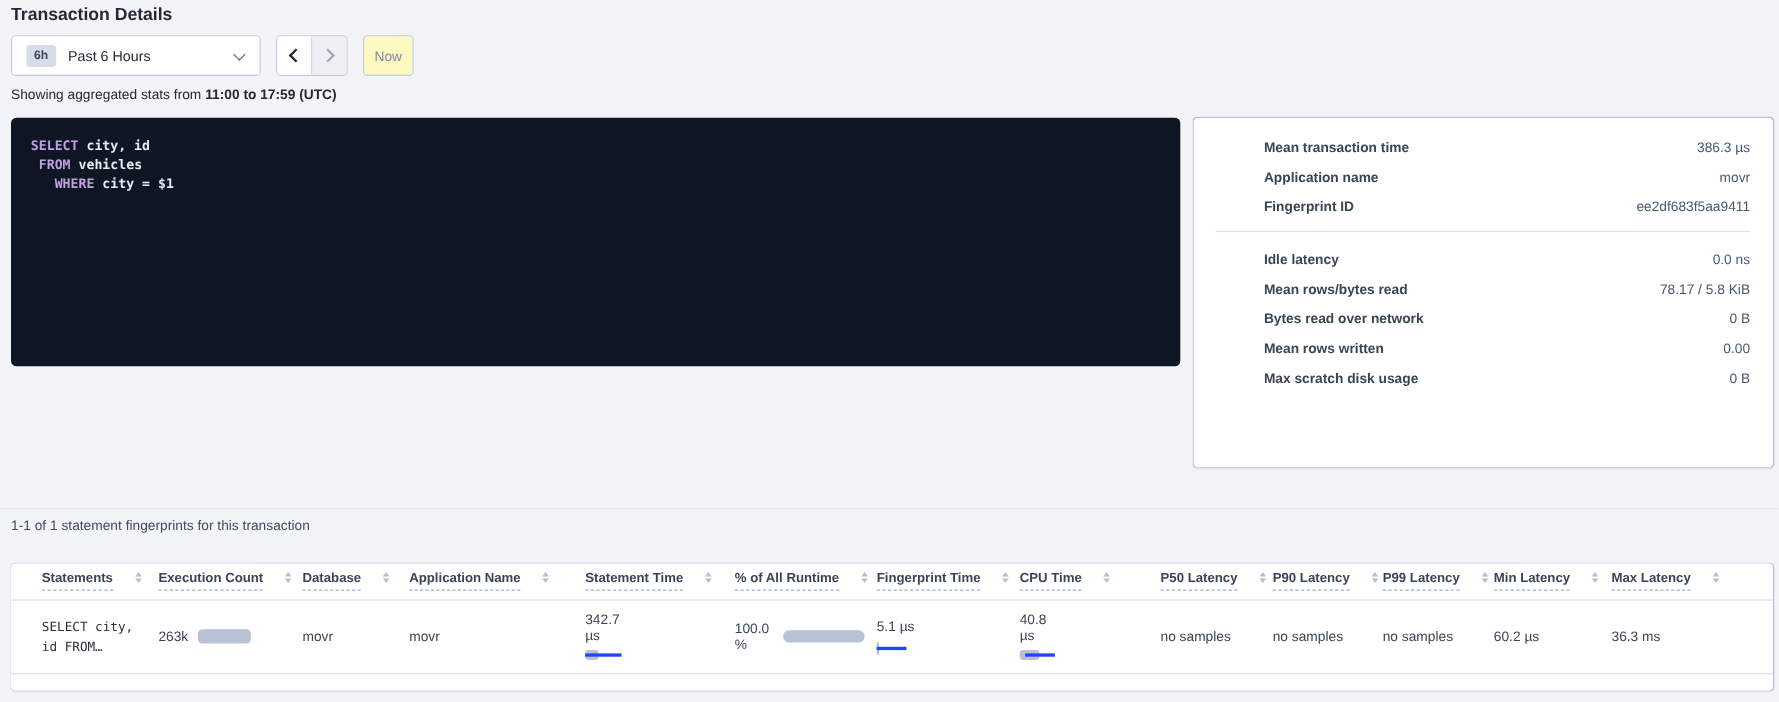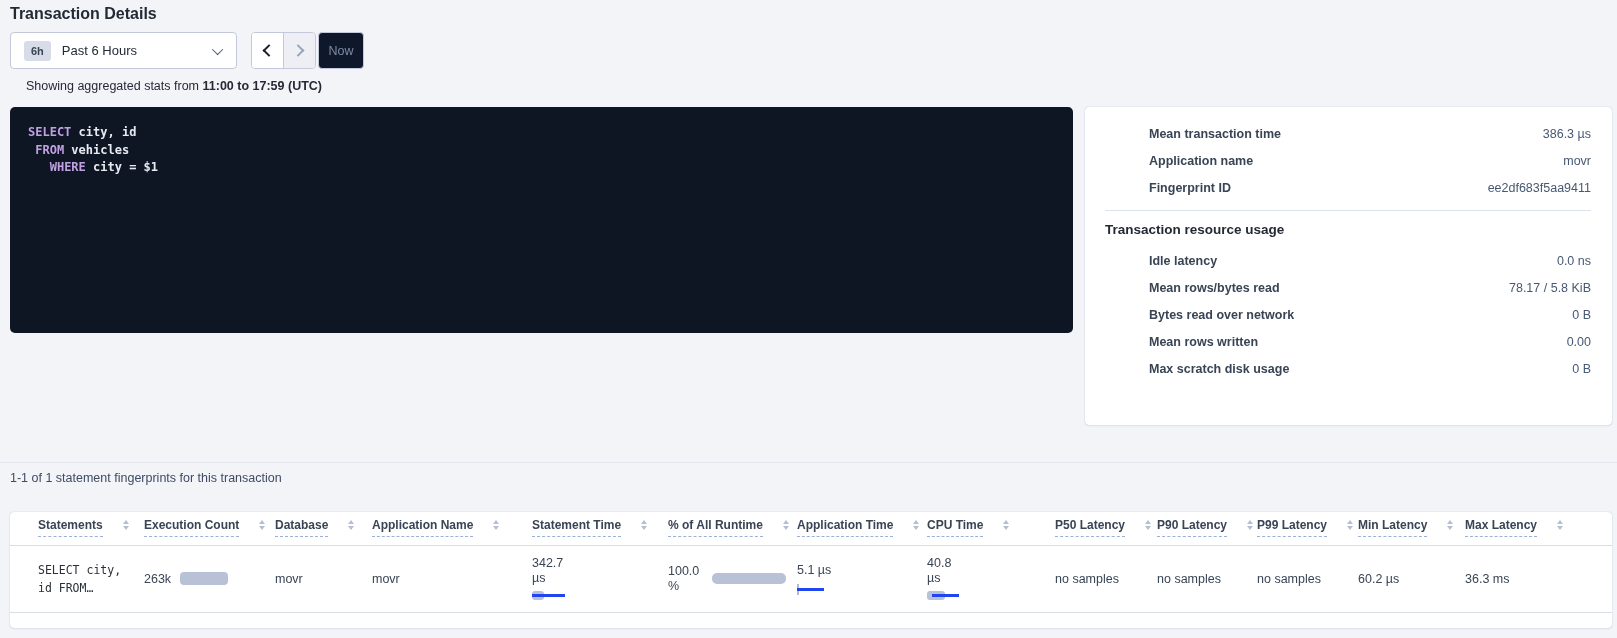--- a/index.html
+++ b/index.html
@@ -45,25 +45,25 @@
   .nav-next { background: #edeff5; }
   .chev-left {
     width: 9px; height: 9px; border-left: 2.4px solid #1b2129; border-bottom: 2.4px solid #1b2129;
     transform: rotate(45deg) translate(1px,-1px);
   }
   .chev-right {
     width: 9px; height: 9px; border-left: 2.4px solid #9aa4bc; border-bottom: 2.4px solid #9aa4bc;
     transform: rotate(-135deg) translate(1px,-1px);
   }
   .now-button {
-    margin-left: 2px; width: 46px; background: #0f172a; border: 1px solid #c3c9da; border-radius: 4px;
+    margin-left: 14px; width: 46px; background: #fef9c3; border: 1px solid #c3c9da; border-radius: 4px;
     display: flex; align-items: center; justify-content: center;
     font-size: 12.5px; color: #7e8aa5; cursor: default;
   }
-  .subtitle { position: absolute; left: 26px; top: 79px; font-size: 12.5px; color: #242a35; }
+  .subtitle { position: absolute; left: 10px; top: 79px; font-size: 12.5px; color: #242a35; }
   .subtitle b { font-weight: 700; }
 
   
   .sql-box {
     position: absolute; left: 10px; top: 107px; width: 1063px; height: 226px;
     background: #0e1523; border-radius: 5px; padding: 17px 18px;
     font-family: "DejaVu Sans Mono", monospace; font-size: 12px; font-weight: 600;
     color: #e8eaf2; line-height: 17.5px;
   }
   .sql-line { white-space: pre; }
@@ -161,21 +161,20 @@
   </div>
   <div class="sum-row">
     <span class="sum-label">Application name</span>
     <span class="sum-value">movr</span>
   </div>
   <div class="sum-row">
     <span class="sum-label">Fingerprint ID</span>
     <span class="sum-value">ee2df683f5aa9411</span>
   </div>
   <div class="sum-divider"></div>
-  <div class="sum-heading">Transaction resource usage</div>
   <div class="sum-row">
     <span class="sum-label">Idle latency</span>
     <span class="sum-value">0.0 ns</span>
   </div>
   <div class="sum-row">
     <span class="sum-label">Mean rows/bytes read</span>
     <span class="sum-value">78.17 / 5.8 KiB</span>
   </div>
   <div class="sum-row">
     <span class="sum-label">Bytes read over network</span>
@@ -249,21 +248,21 @@
               </span>
             </span></th>
         <th><span class="th-inner">
               <span class="th-label">% of All Runtime</span>
               <span class="sort-icon">
                 <i class="tri-up"></i>
                 <i class="tri-down"></i>
               </span>
             </span></th>
         <th><span class="th-inner">
-              <span class="th-label">Application Time</span>
+              <span class="th-label">Fingerprint Time</span>
               <span class="sort-icon">
                 <i class="tri-up"></i>
                 <i class="tri-down"></i>
               </span>
             </span></th>
         <th><span class="th-inner">
               <span class="th-label">CPU Time</span>
               <span class="sort-icon">
                 <i class="tri-up"></i>
                 <i class="tri-down"></i>

